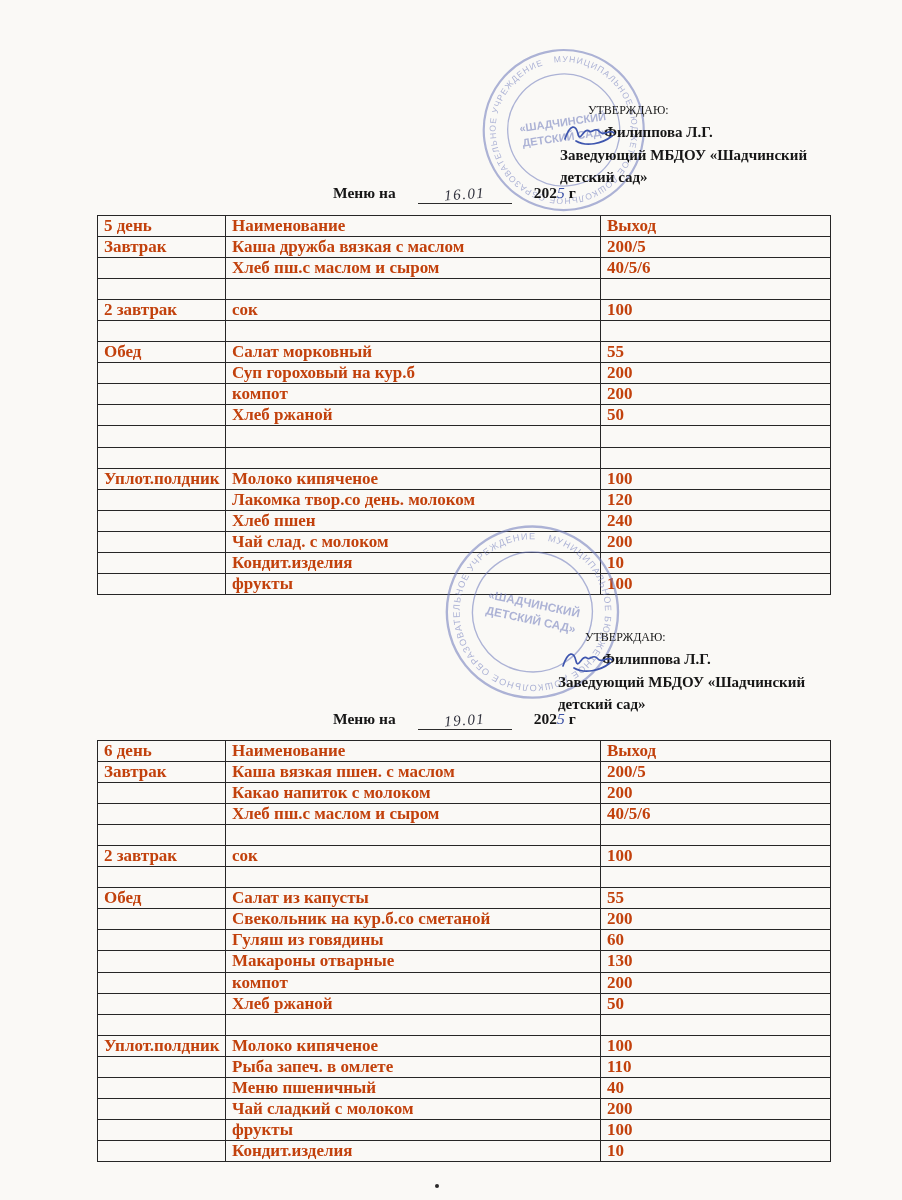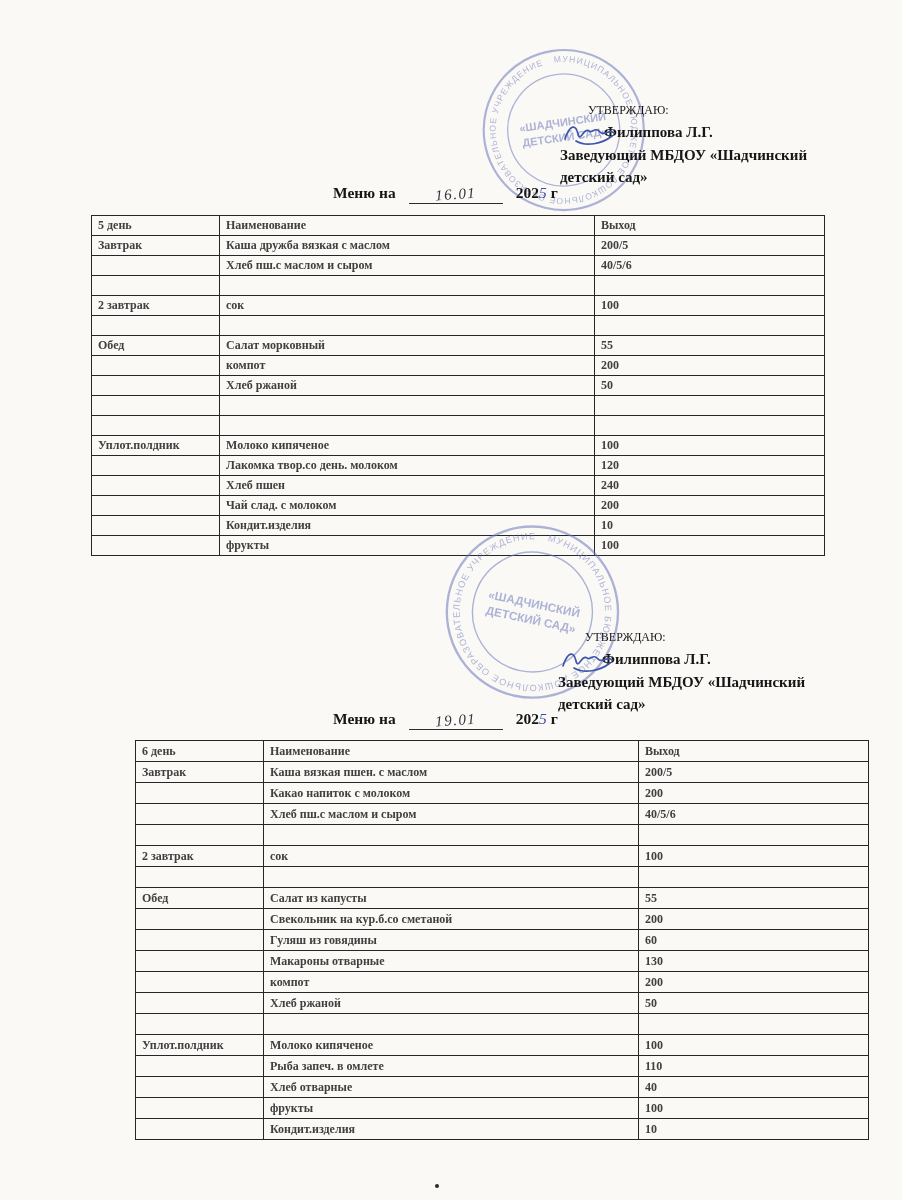--- a/index.html
+++ b/index.html
@@ -14,33 +14,33 @@
   
   .stamp{position:absolute;opacity:.55;}
   .stamp svg text{fill:#6d79bb;font-family:"Liberation Sans",sans-serif;}
   
   .abs{position:absolute;}
   .approve-title{font-weight:normal;font-size:12px;}
   .name-line{display:flex;align-items:center;font-weight:bold;font-size:15px;}
   .sig-wrap{display:inline-block;width:54px;height:26px;margin-right:-12px;margin-bottom:-4px;position:relative;z-index:2;}
   .org-line{font-weight:bold;font-size:15px;}
   
-  .menu-line{display:flex;align-items:baseline;font-weight:bold;font-size:15.5px;gap:13px;}
+  .menu-line{display:flex;align-items:baseline;font-weight:bold;font-size:15.5px;gap:22px;}
   .date-slot{display:inline-block;width:94px;border-bottom:1.6px solid #2c2c2c;text-align:center;height:19px;}
   .hand-date{
     display:inline-block;font-style:italic;font-size:15px;letter-spacing:1.5px;
     color:#33343f;transform:rotate(-4deg) translateY(1px);font-weight:normal;
   }
   .hand-digit{color:#3a50a6;font-style:italic;font-weight:normal;}
   .year-suffix{margin-left:4px;}
   
   table.menu{
-    position:absolute;left:91px;width:733px;
+    position:absolute;left:97px;width:733px;
     border-collapse:collapse;table-layout:fixed;
-    font-size:12px;color:#404040;
+    font-size:17px;color:#c2410c;
   }
   table.menu th, table.menu td{
     border:1.4px solid #262626;
     padding:0 6px;height:19px;line-height:1.18;
     text-align:left;vertical-align:middle;
     overflow:hidden;white-space:nowrap;
     font-weight:600;
   }
   table.menu th{font-weight:bold;}
   #table2 th, #table2 td{height:20px;}
@@ -125,20 +125,25 @@
           <td>&nbsp;</td>
           <td>&nbsp;</td>
         </tr>
         <tr>
           <td>Обед</td>
           <td>Салат морковный</td>
           <td>55</td>
         </tr>
         <tr>
           <td>&nbsp;</td>
+          <td>Суп гороховый на кур.б</td>
+          <td>200</td>
+        </tr>
+        <tr>
+          <td>&nbsp;</td>
           <td>компот</td>
           <td>200</td>
         </tr>
         <tr>
           <td>&nbsp;</td>
           <td>Хлеб ржаной</td>
           <td>50</td>
         </tr>
         <tr>
           <td>&nbsp;</td>
@@ -207,21 +212,21 @@
   </div>
   <div class="abs org-line" style="left:558px;top:674px;">Заведующий МБДОУ «Шадчинский</div>
   <div class="abs org-line" style="left:558px;top:696px;">детский сад»</div>
 
   <div class="abs menu-line" style="left:333px;top:710px;">
     <span>Меню на</span>
     <span class="date-slot"><span class="hand-date">19.01</span></span>
     <span><span>202</span><span class="hand-digit">5</span><span class="year-suffix">г</span></span>
   </div>
 
-  <table class="menu" id="table2" style="top:740px;margin-left:44px;">
+  <table class="menu" id="table2" style="top:740px;">
     <colgroup>
         <col class="col-cat">
         <col class="col-name">
         <col class="col-out">
       </colgroup>
     <thead>
       <tr>
         <th>6 день</th>
         <th>Наименование</th>
         <th>Выход</th>
@@ -298,22 +303,27 @@
           <td>Молоко кипяченое</td>
           <td>100</td>
         </tr>
         <tr>
           <td>&nbsp;</td>
           <td>Рыба запеч. в омлете</td>
           <td>110</td>
         </tr>
         <tr>
           <td>&nbsp;</td>
-          <td>Хлеб отварные</td>
+          <td>Меню пшеничный</td>
           <td>40</td>
+        </tr>
+        <tr>
+          <td>&nbsp;</td>
+          <td>Чай сладкий с молоком</td>
+          <td>200</td>
         </tr>
         <tr>
           <td>&nbsp;</td>
           <td>фрукты</td>
           <td>100</td>
         </tr>
         <tr>
           <td>&nbsp;</td>
           <td>Кондит.изделия</td>
           <td>10</td>

